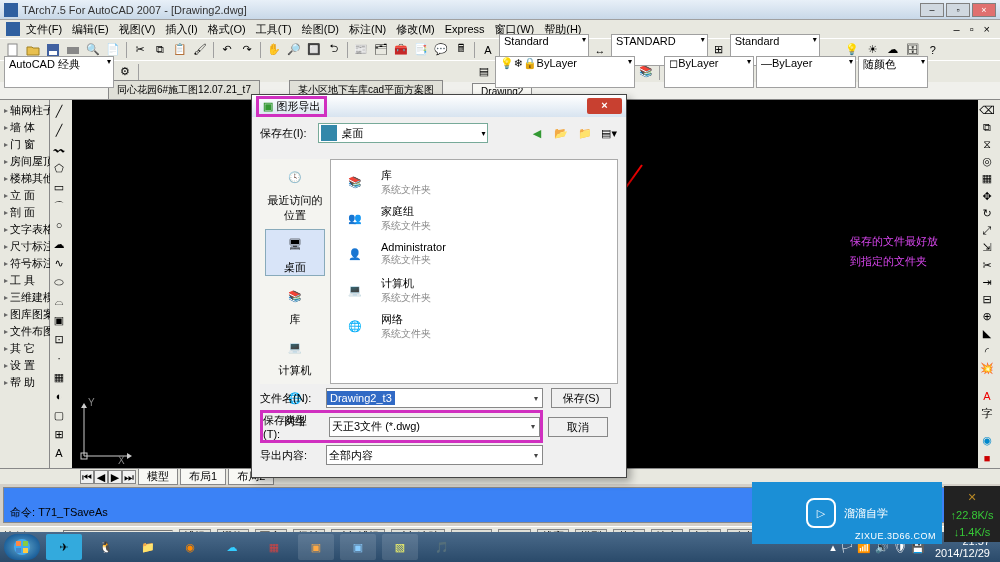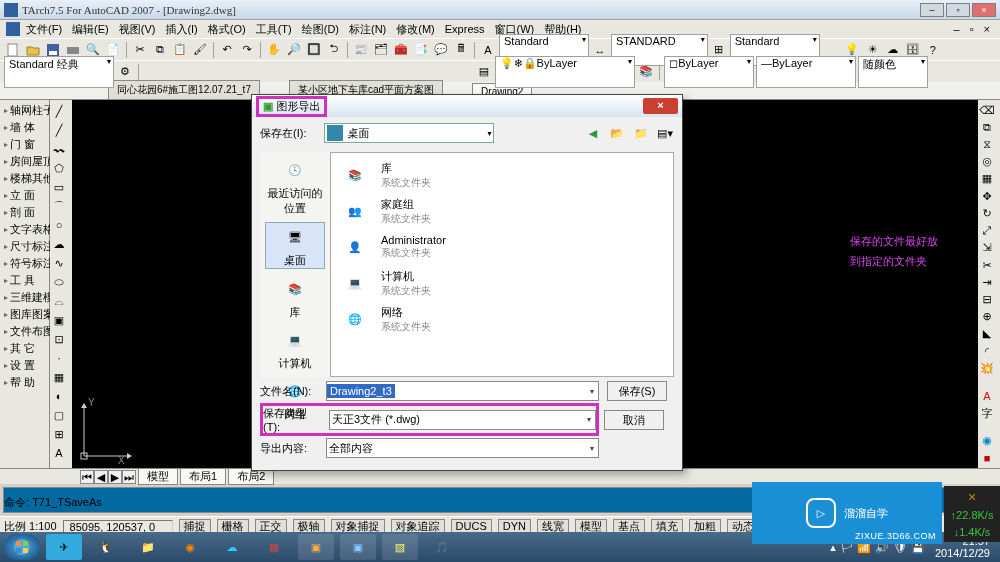--- a/index.html
+++ b/index.html
@@ -1,20 +1,20 @@
 <!DOCTYPE html>
 <html><head>
 <meta charset="utf-8">
 <style>
 * { margin: 0; padding: 0; box-sizing: border-box; font-family: "Microsoft YaHei", SimSun, sans-serif; font-size: 11px; }
 body { background: #d4d0c8; width: 1000px; height: 562px; overflow: hidden; position: relative; }
 
 .titlebar { background: linear-gradient(#e8f0f8, #c8d8e8); height: 20px; display: flex; align-items: center; padding: 0 4px; border-bottom: 1px solid #a0a0a0; }
 .titlebar .icon { width: 14px; height: 14px; background: #3060a0; margin-right: 4px; }
-.titlebar .title { flex: 1; color: #333; font-family: Liberation Serif, serif; }
+.titlebar .title { flex: 1; color: #333; }
 .titlebar .winbtns { display: flex; gap: 2px; }
 .titlebar .winbtns span { width: 24px; height: 14px; background: #d0d8e0; border: 1px solid #808080; text-align: center; line-height: 12px; font-size: 9px; cursor: pointer; }
 .titlebar .winbtns span:last-child { background: #e07070; color: #fff; }
 
 .menubar { background: #e8e8e0; height: 18px; display: flex; padding: 0 6px; gap: 2px; align-items: center; }
 .menubar span { padding: 2px 4px; cursor: pointer; }
 
 .toolbar-row { background: #e8e8e0; height: 22px; display: flex; align-items: center; padding: 0 4px; gap: 2px; border-top: 1px solid #fff; }
 .tbtn { width: 18px; height: 18px; border: 1px solid transparent; display: inline-flex; align-items: center; justify-content: center; cursor: pointer; }
 .tbtn svg { width: 14px; height: 14px; }
@@ -31,27 +31,27 @@
 .leftpanel div { padding: 1px 2px; cursor: pointer; white-space: nowrap; display: flex; align-items: center; gap: 2px; }
 .leftpanel .tree-icon { font-size: 8px; color: #666; }
 .lefttools { width: 22px; background: #e8e8e0; display: flex; flex-direction: column; gap: 1px; padding: 2px 0; }
 .canvas { flex: 1; background: #000; position: relative; }
 .righttools { width: 22px; background: #e8e8e0; display: flex; flex-direction: column; gap: 1px; padding: 2px 0; }
 
 .axis-marker { position: absolute; color: #888; font-size: 10px; }
 .watermark { position: absolute; top: 20px; right: 30px; color: #a04040; font-size: 26px; letter-spacing: 4px; font-family: "Times New Roman", serif; }
 .annot { position: absolute; top: 132px; right: 40px; color: #d946ef; font-size: 20px; line-height: 1.8; text-align: left; }
 
-.dialog { position: absolute; left: 251px; top: 94px; width: 432px; background: #f0f0f0; border: 1px solid #444; box-shadow: 4px 4px 8px rgba(0,0,0,0.3); }
+.dialog { position: absolute; left: 251px; top: 94px; width: 376px; background: #f0f0f0; border: 1px solid #444; box-shadow: 4px 4px 8px rgba(0,0,0,0.3); }
 .dialog .dlg-title { background: linear-gradient(#fff, #d8e4f0); height: 22px; display: flex; align-items: center; padding: 0 4px; }
 .dialog .dlg-title .t { flex: 1; display: flex; align-items: center; gap: 4px; }
 .dialog .dlg-title .t-highlight { border: 3px solid #d030c0; padding: 0 4px; }
 .dialog .dlg-title .dx { background: #c84030; color: #fff; width: 35px; height: 16px; text-align: center; line-height: 14px; border-radius: 2px; cursor: pointer; font-weight:bold;}
 .dialog .dlg-body { padding: 6px 8px 10px; }
-.dialog .save-in-row { display: flex; align-items: center; gap: 18px; margin-bottom: 9px; }
+.dialog .save-in-row { display: flex; align-items: center; gap: 12px; margin-bottom: 16px; }
 .dialog .save-in-row .combo { flex: 1; max-width: 170px; height: 20px; border: 1px solid #7a9; background: #fff; display: flex; align-items: center; padding: 0 2px; }
 .dialog .save-in-row .ico { width: 16px; height: 16px; background: #38a; margin-right: 4px; }
 .dialog .nav-icons { display: flex; gap: 6px; margin-left: auto; }
 .dialog .nav-icons span { width: 18px; height: 18px; display: inline-flex; align-items: center; justify-content: center; cursor: pointer; }
 
 .places-filelist { display: flex; height: 225px; }
 .places { width: 70px; background: #f4f4f0; display: flex; flex-direction: column; align-items: center; padding-top: 4px; }
 .places .p { width: 60px; text-align: center; margin-bottom: 6px; cursor: pointer; font-size: 10px; }
 .places .p .picon { width: 34px; height: 28px; margin: 0 auto 2px; display: flex; align-items: center; justify-content: center; }
 .places .p.sel { background: #d8e4f8; border: 1px solid #8ab; }
@@ -70,21 +70,21 @@
 .save-rows .row .field.sel-name { padding: 0; }
 .save-rows .row .field.sel-name span { background: #316ac5; color: #fff; padding: 1px 3px; }
 .save-rows .row .dlg-btn { width: 60px; height: 20px; border: 1px solid #888; background: #f0f0f0; text-align: center; line-height: 18px; cursor: pointer; position: absolute; right: -68px; }
 .type-highlight { border: 3px solid #d030c0; margin-left: -3px; margin-right: -3px; padding: 0; }
 
 .model-tabs { background: #e8e8e0; height: 16px; display: flex; align-items: center; padding-left: 80px; font-size: 10px; border-top: 1px solid #888; }
 .model-tabs .nav { display: flex; }
 .model-tabs .nav span { width: 14px; height: 14px; border: 1px solid #888; background: #f0f0f0; text-align: center; line-height: 12px; cursor: pointer; }
 .model-tabs .t { border: 1px solid #888; padding: 0 8px; background: #f8f8f4; margin-left: 2px; cursor: pointer; }
 
-.cmdline { background: #0369a1; height: 26px; border: 1px solid #888; margin: 3px; padding: 2px 0; font-family: Consolas, monospace; font-size: 11px; display:flex; align-items:flex-end;}
+.cmdline { background: #3b82f6; height: 36px; border: 1px solid #888; margin: 3px; padding: 2px 6px; font-family: Consolas, monospace; font-size: 11px; display:flex; align-items:flex-end;}
 .cmdline .prompt { color: #000; }
 
 .statusbar { background: #e8e8e0; height: 20px; display: flex; align-items: center; padding: 0 4px; gap: 6px; border-top: 1px solid #fff; font-size: 10px; }
 .statusbar .sbtn { border: 1px solid #888; padding: 0 4px; background: #e0e0d8; cursor: pointer; height:15px; line-height:13px;}
 
 .taskbar { position: absolute; bottom: 0; left: 0; right: 0; height: 30px; background: linear-gradient(#4a6a8a, #2a4a6a); display: flex; align-items: center; padding: 0 4px; }
 .taskbar .start { width: 36px; height: 26px; border-radius: 14px; background: radial-gradient(#6ac, #048); display: flex; align-items: center; justify-content: center; cursor: pointer; }
 .taskbar .titem { width: 36px; height: 26px; margin-left: 6px; display: flex; align-items: center; justify-content: center; cursor: pointer; border-radius: 2px; }
 .taskbar .tray { margin-left: auto; display: flex; align-items: center; gap: 4px; color: #fff; }
 .taskbar .tray .clock { text-align: right; font-size: 10px; line-height: 1.1; padding: 0 6px; }
@@ -191,21 +191,21 @@
   <span style="margin-left:20px"></span>
   <span class="tbtn">💡</span>
   <span class="tbtn">☀</span>
   <span class="tbtn">☁</span>
   <span class="tbtn">🗄</span>
   <span class="tbtn">?</span>
 </div>
 
 <div class="toolbar-row">
   <span class="tcombo" style="min-width:110px">
-      <span>Standard 经典</span>
+      <span>AutoCAD 经典</span>
     </span>
   <span class="tbtn">⚙</span>
   <span class="tsep"></span>
   <span style="width:330px"></span>
   <span class="tbtn">▤</span>
   <span class="tcombo" style="min-width:140px">💡❄🔒 <span>ByLayer</span></span>
   <span class="tbtn">📚</span>
   <span class="tsep"></span>
   <span class="tcombo" style="min-width:90px">◻ <span>ByLayer</span></span>
   <span class="tcombo" style="min-width:100px">— <span>ByLayer</span></span>

